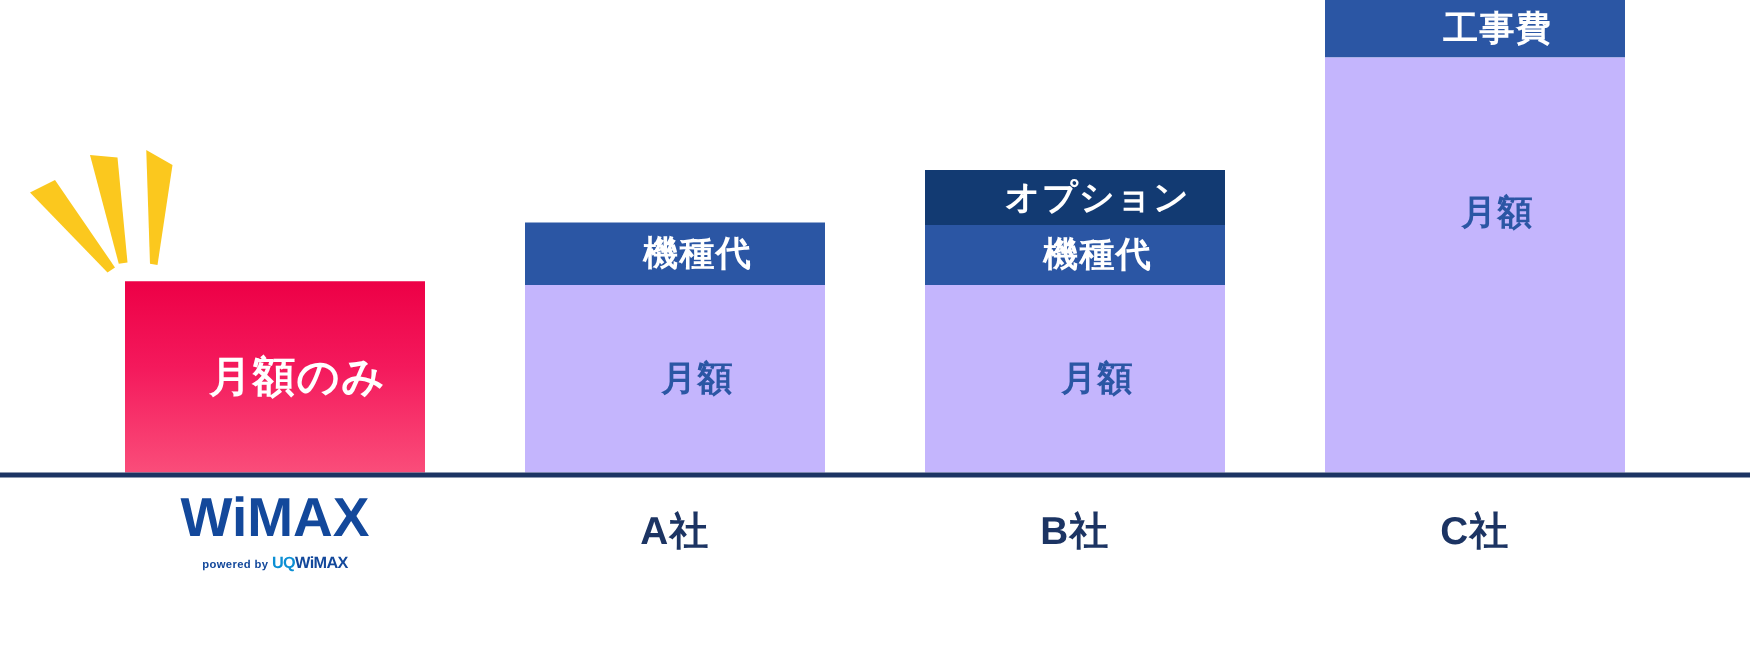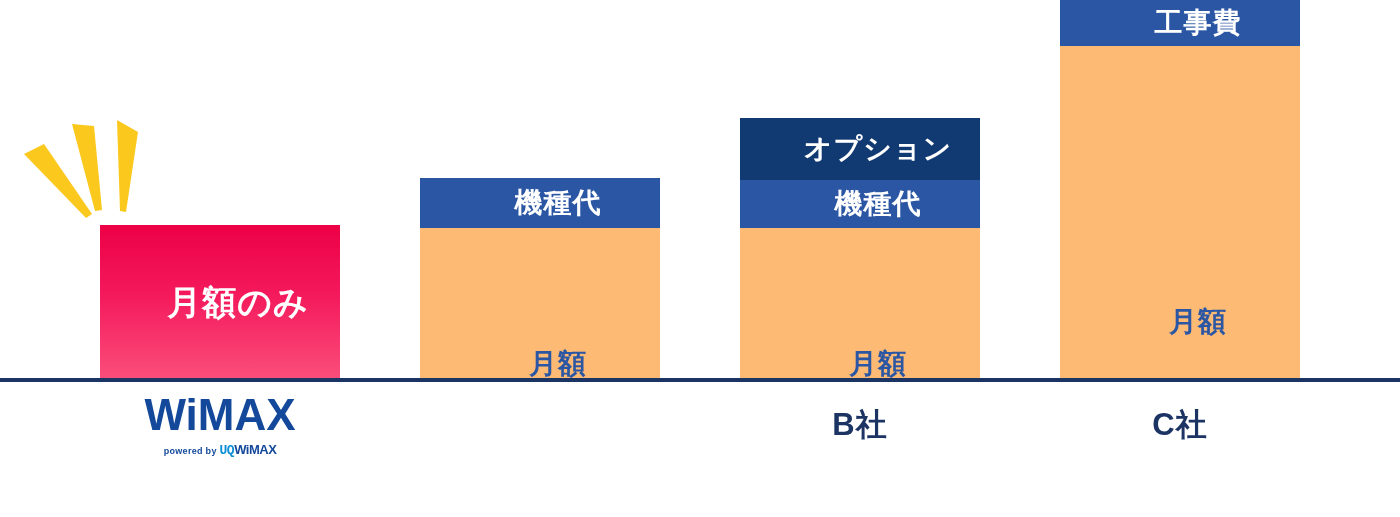--- a/index.html
+++ b/index.html
@@ -57,26 +57,25 @@
     letter-spacing: 1px;
   }
   .seg-device {
     background: #2B56A4;
     color: #ffffff;
     font-size: 28px;
     font-weight: bold;
     letter-spacing: 1px;
   }
   .seg-monthly {
-    background: #fdba74;
+    background: #c4b5fd;
     color: #2B56A4;
     font-size: 28px;
     font-weight: bold;
     letter-spacing: 1px;
-    align-items: flex-end;
   }
   .seg-monthly-only {
     background: linear-gradient(180deg, #ED0046 0%, #F4195C 45%, #FA4D7A 100%);
     color: #ffffff;
     font-size: 34px;
     font-weight: bold;
     letter-spacing: 1px;
   }
 
   
@@ -84,21 +83,21 @@
   #bar-a     { left: 420px; }
   #bar-b     { left: 740px; }
   #bar-c     { left: 1060px; }
 
   
   #bar-broad .seg-monthly-only { height: 153px; justify-content: center; }
 
   #bar-a .seg-device  { height: 50px; }
   #bar-a .seg-monthly { height: 150px; }
 
-  #bar-b .seg-option  { height: 62px; }
+  #bar-b .seg-option  { height: 44px; }
   #bar-b .seg-device  { height: 48px; }
   #bar-b .seg-monthly { height: 150px; }
 
   #bar-c .seg-device  { height: 46px; }
   #bar-c .seg-monthly { height: 332px; }
   #bar-c .seg-monthly .seg-label { transform: translateY(-42px); }
 
   
   .cat-label {
     position: absolute;
@@ -144,21 +143,20 @@
     font-size: 9px;
     font-weight: bold;
     color: #13489B;
     letter-spacing: 0.3px;
     line-height: 1;
   }
   .logo-powered .uq {
     color: #0C8FD4;
     font-size: 13px;
     letter-spacing: -0.5px;
-    font-family: Liberation Mono, monospace;
   }
   .logo-powered .uqwimax {
     color: #13489B;
     font-size: 13px;
     letter-spacing: -0.5px;
   }
 
   
   #burst {
     position: absolute;
@@ -212,20 +210,21 @@
     <div class="seg seg-device">
       <span class="seg-label">工事費</span>
     </div>
     <div class="seg seg-monthly">
       <span class="seg-label">月額</span>
     </div>
   </div>
 
   <div class="axis-line"></div>
 
+  <div class="cat-label" id="cat-a">A社</div>
   <div class="cat-label" id="cat-c">C社</div>
   <div class="cat-label" id="cat-b">B社</div>
 
   <div id="logo">
     <span class="logo-wimax">WiMAX</span>
     <span class="logo-powered"><span>powered by</span> <span class="uq">UQ</span><span class="uqwimax">WiMAX</span></span>
   </div>
 
 </div>
 

